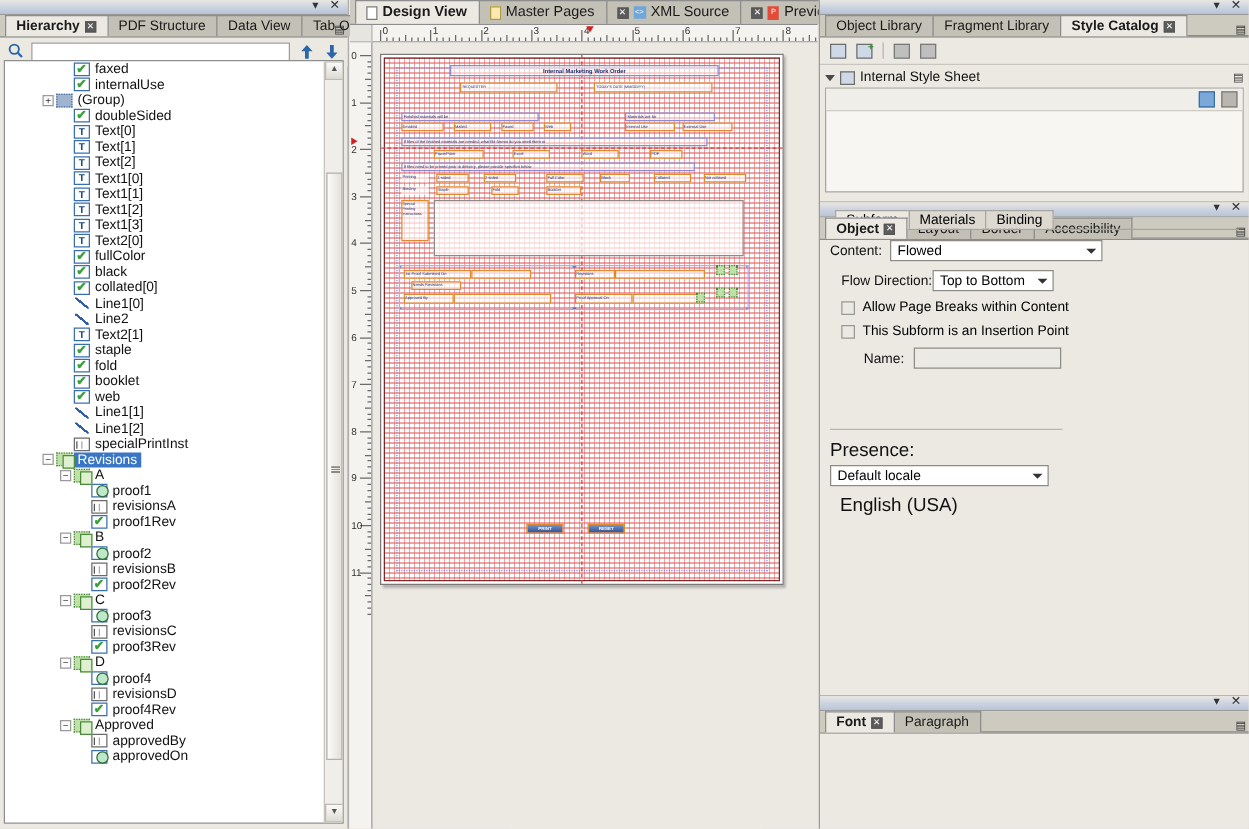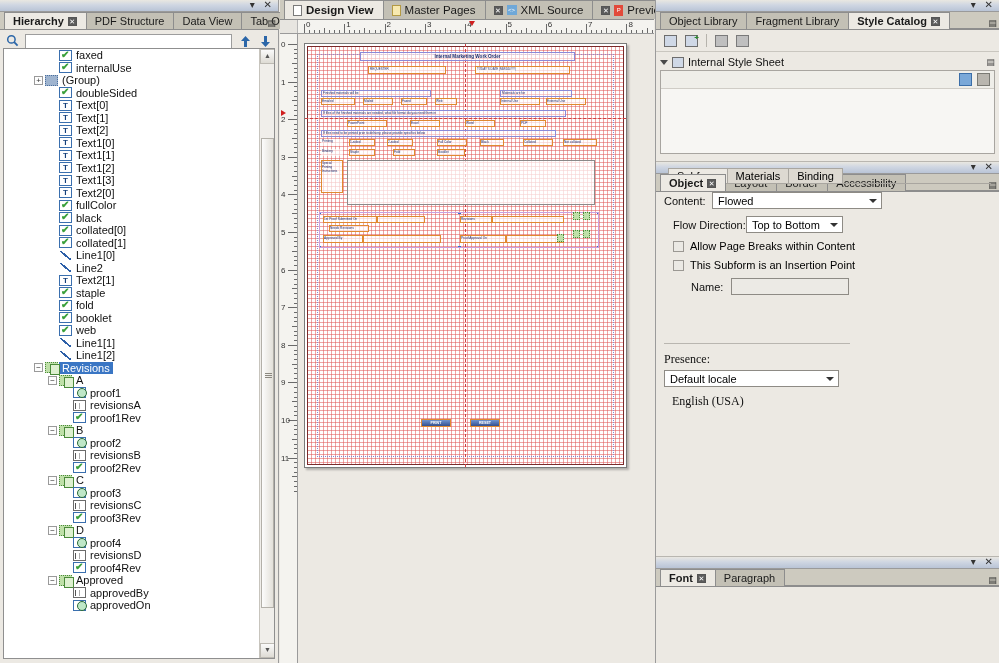--- a/index.html
+++ b/index.html
@@ -272,21 +272,21 @@
     height:17px; border:1px solid #8e8b85; background:#fff;
     display:flex; align-items:center; padding:0 2px 0 5px;
     font-size:11px; position:relative;
   }
   .sel .caret { position:absolute; right:4px; top:6px; width:0;height:0;
     border-left:4px solid transparent;border-right:4px solid transparent;border-top:4px solid #333; }
   .chk { width:11px; height:11px; border:1px solid #9b9893; background:#ebe9e4; margin-right:6px; flex:0 0 auto; }
   .txtinput { height:17px; border:1px solid #8e8b85; background:#eceae5; }
   .sep-line { height:1px; background:#b9b6b0; margin:6px 0 8px 0; }
 
-  .static-txt { font-size:12px; color:#111;font-family:Liberation Serif, serif; }
+  .static-txt { font-size:15px; color:#111; }
 
   .font-body { position:absolute; left:0; right:0; top:0; bottom:0; background:#ece9e3; }
 </style>
 </head>
 <body>
 
 <div class="app">
 
   <div class="left-panel">
     <div class="panel-titlebar">
@@ -418,26 +418,20 @@
           </div>
           <div class="tree-row">
             <span class="indent" style="width: 42px;"></span>
             <span class="expander blank"></span>
             <span class="ticon ic-check"></span>
             <span class="lbl">collated[0]</span>
           </div>
           <div class="tree-row">
             <span class="indent" style="width: 42px;"></span>
             <span class="expander blank"></span>
-            <span class="ticon ic-check"></span>
-            <span class="lbl">collated[1]</span>
-          </div>
-          <div class="tree-row">
-            <span class="indent" style="width: 42px;"></span>
-            <span class="expander blank"></span>
             <span class="ticon ic-line"></span>
             <span class="lbl">Line1[0]</span>
           </div>
           <div class="tree-row">
             <span class="indent" style="width: 42px;"></span>
             <span class="expander blank"></span>
             <span class="ticon ic-line"></span>
             <span class="lbl">Line2</span>
           </div>
           <div class="tree-row">
@@ -474,20 +468,26 @@
             <span class="indent" style="width: 42px;"></span>
             <span class="expander blank"></span>
             <span class="ticon ic-line"></span>
             <span class="lbl">Line1[1]</span>
           </div>
           <div class="tree-row">
             <span class="indent" style="width: 42px;"></span>
             <span class="expander blank"></span>
             <span class="ticon ic-line"></span>
             <span class="lbl">Line1[2]</span>
+          </div>
+          <div class="tree-row">
+            <span class="indent" style="width: 42px;"></span>
+            <span class="expander blank"></span>
+            <span class="ticon ic-field"></span>
+            <span class="lbl">specialPrintInst</span>
           </div>
           <div class="tree-row selected">
             <span class="indent" style="width: 28px;"></span>
             <span class="expander">−</span>
             <span class="ticon ic-subform"></span>
             <span class="lbl">Revisions</span>
           </div>
           <div class="tree-row">
             <span class="indent" style="width: 42px;"></span>
             <span class="expander">−</span>

